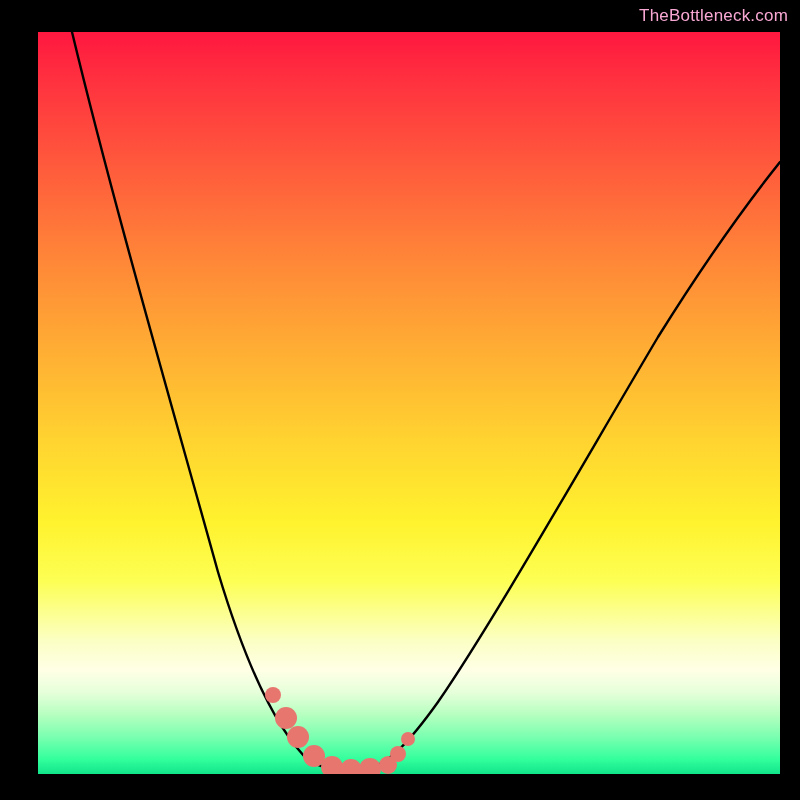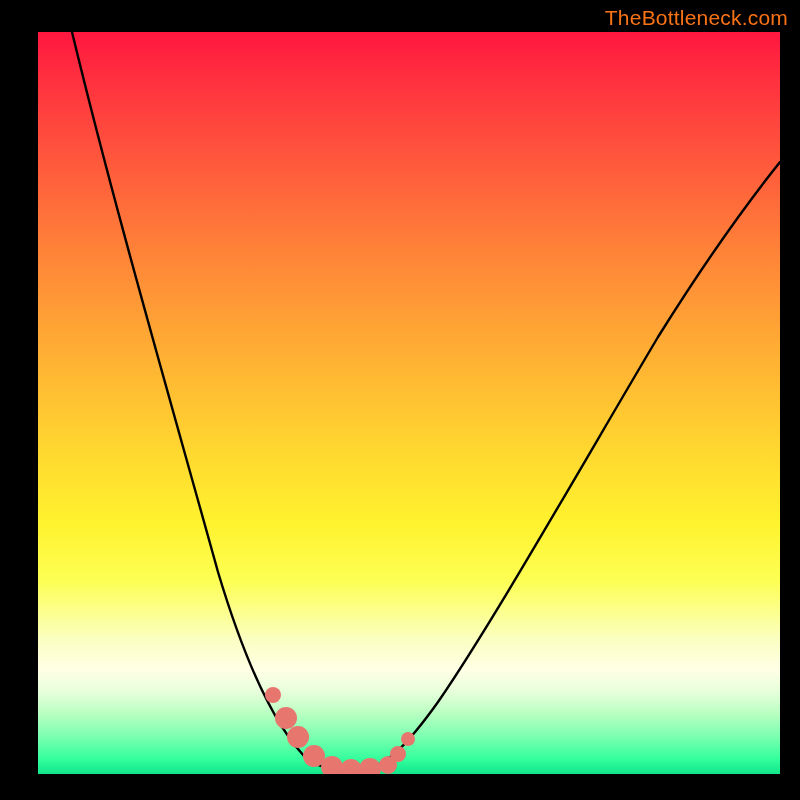--- a/index.html
+++ b/index.html
@@ -51,22 +51,22 @@
   svg.curve {
     position: absolute;
     inset: 0;
     width: 742px;
     height: 742px;
   }
   .watermark {
     position: absolute;
     top: 6px;
     right: 12px;
-    color: #f97316;
-    font-size: 21px;
+    color: #f9a8d4;
+    font-size: 17px;
     font-weight: 500;
     letter-spacing: 0.2px;
   }
 </style>
 </head>
 <body>
 
 <div class="frame">
 
   <div class="plot-area">

